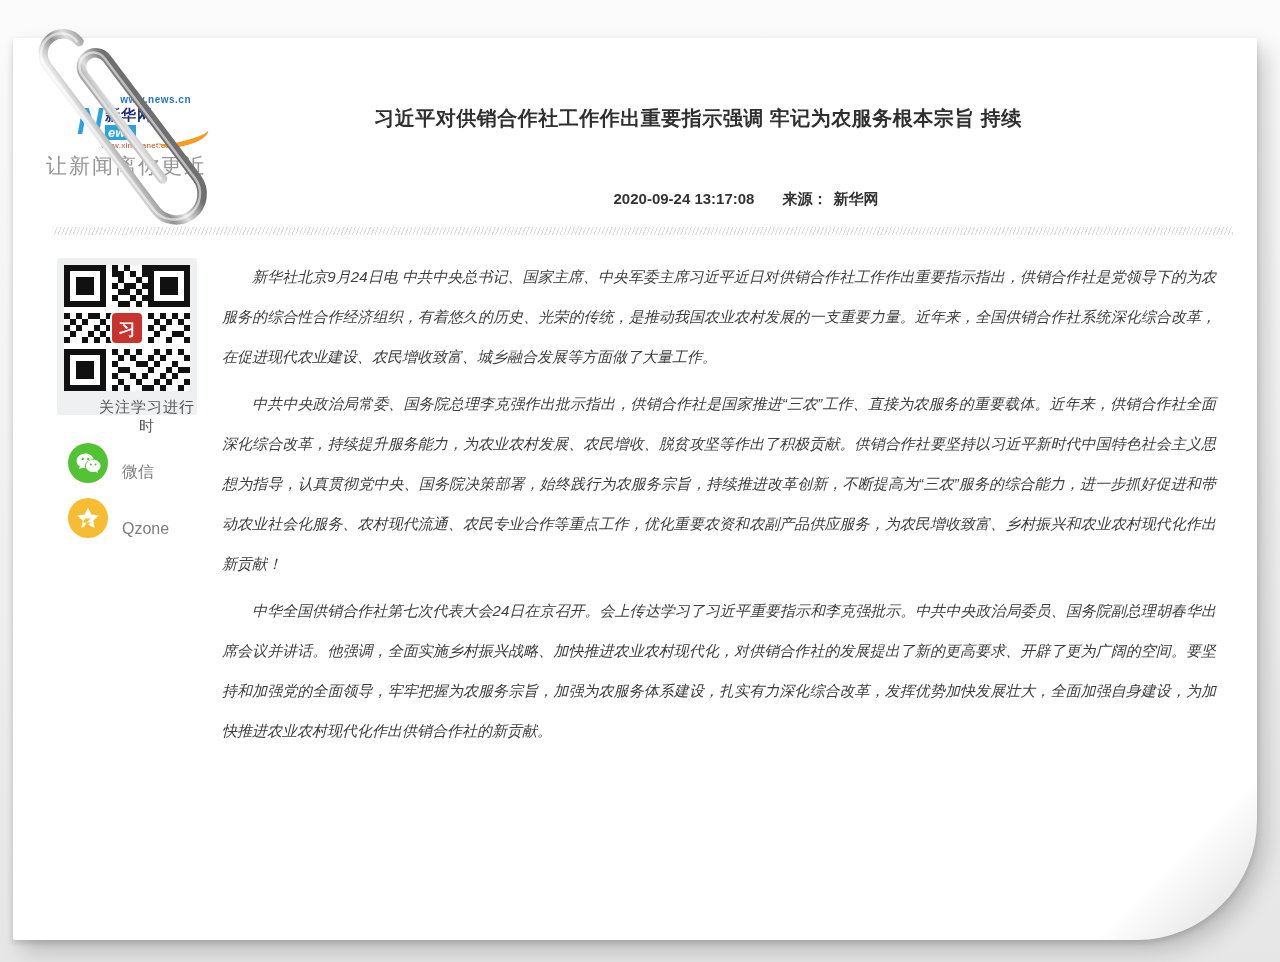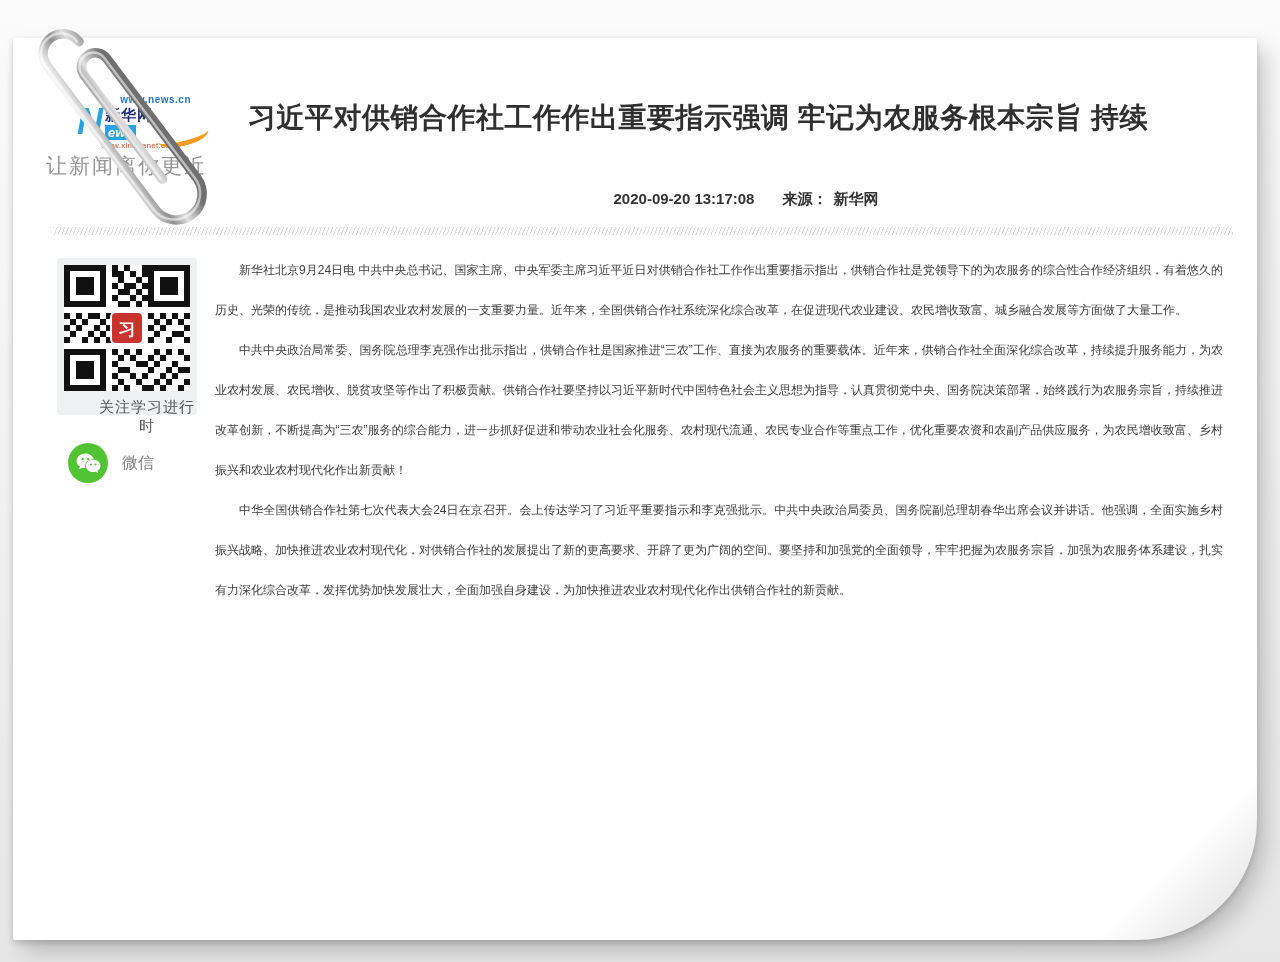--- a/index.html
+++ b/index.html
@@ -29,43 +29,43 @@
   .logo-cn { font-size:15px; font-weight:bold; color:#1d2a78; letter-spacing:1px; }
   .logo-ews { font-style:italic; font-weight:bold; font-size:13px; color:#ffffff; background:#2aa2e0; padding:0 3px; width:max-content; }
   .logo-swoosh { position:absolute; right:-8px; top:20px; width:52px; height:20px;
                  border-bottom:5px solid #f59b22; border-radius:50%; transform:rotate(-14deg); }
   .logo-urlbottom { color:#cc4a22; font-size:8px; text-align:center; margin-top:1px; letter-spacing:.3px; }
   .slogan { position:absolute; left:33px; top:114px; width:190px; color:#969696;
             font-family:"DejaVu Serif","Liberation Serif",serif; font-size:21px; letter-spacing:2px; white-space:nowrap; }
 
   
   .headline { position:absolute; left:195px; top:56px; width:980px; text-align:center;
-              color:#2f2f2f; font-weight:bold; font-size:28px; line-height:48px; letter-spacing:.5px; }
+              color:#2f2f2f; font-weight:bold; font-size:20px; line-height:48px; letter-spacing:.5px; }
   .dateline { position:absolute; left:195px; top:152px; width:980px; text-align:center;
               color:#333; font-size:15px; font-weight:bold; padding-left:96px; }
   .dateline .src-label { margin-left:28px; }
   .dateline .src-name { margin-left:6px; }
   .hatch { position:absolute; left:40px; top:189px; width:1180px; height:8px;
            background:repeating-linear-gradient(112deg,#dcdcdc 0,#dcdcdc 1px,#ffffff 1px,#ffffff 3.5px); }
 
   
   .qr-card { position:absolute; left:44px; top:220px; width:140px; height:157px;
              background:#eff0f2; border-radius:3px; text-align:center; padding-top:7px; }
   .qr-caption { margin-top:3px; font-size:15px; color:#565656; letter-spacing:1px;padding-left:40px; }
   .share { position:absolute; left:55px; top:405px; width:160px; }
-  .share-item { display:flex; align-items:center; height:40px; margin-bottom:15px; cursor:pointer; }
+  .share-item { display:flex; align-items:flex-end; height:40px; margin-bottom:15px; cursor:pointer; }
   .share-circle { width:40px; height:40px; border-radius:50%; flex:0 0 40px; }
   .share-label { margin-left:14px; font-size:16px; color:#7d7d7d; }
   .c-wechat { background:#52c332; }
   .c-weibo  { background:#e6482e; }
   .c-qzone  { background:#f6bc32; }
 
   
   .article { position:absolute; left:202px; top:212px; width:1008px; height:646px; overflow:hidden; }
-  .article p { font-size:12px; line-height:40px; color:#3d3d3d; text-align:justify; text-indent:2em; margin:0; }
+  .article p { font-size:15px; line-height:40px; color:#3d3d3d; text-align:justify; text-indent:2em; margin:7px;font-style:italic; }
 </style>
 </head>
 <body>
 
 <div class="stage">
 
   <div class="paper">
     <div class="curl"></div>
 
     <div class="logo">
@@ -80,21 +80,21 @@
       </div>
       <div class="logo-urlbottom">www.xinhuanet.com</div>
     </div>
     <div class="slogan">让新闻离你更近</div>
 
     <div class="headline">
       <div>习近平对供销合作社工作作出重要指示强调 牢记为农服务根本宗旨 持续</div>
     </div>
 
     <div class="dateline">
-      <span>2020-09-20 13:17:08</span><span class="src-label">来源：</span><span class="src-name">新华网</span>
+      <span>2020-09-24 13:17:08</span><span class="src-label">来源：</span><span class="src-name">新华网</span>
     </div>
 
     <div class="hatch"></div>
 
     <div class="qr-card">
       <svg width="126" height="126" viewBox="0 0 126 126">
         <rect width="126" height="126" fill="#ffffff"></rect>
         <g fill="#111111">
           <rect x="0" y="0" width="42" height="42"></rect>
             <rect x="84" y="0" width="42" height="42"></rect>
@@ -139,20 +139,29 @@
             <path fill="#fff" d="M17.5 10.5c-4.9 0-8.9 3.3-8.9 7.4 0 2.3 1.3 4.3 3.2 5.7l-.8 2.6 2.9-1.5c.9.3 1.8.4 2.8.4h.6c-.2-.6-.3-1.2-.3-1.9 0-3.8 3.7-6.9 8.2-6.9h.4c-.7-3.3-4-5.8-8.1-5.8z"></path>
             <circle cx="14.7" cy="15.9" r="1.2" fill="#52c332"></circle>
               <circle cx="20.3" cy="15.9" r="1.2" fill="#52c332"></circle>
             <path fill="#fff" d="M32.5 22.9c0-3.4-3.3-6.1-7.3-6.1s-7.3 2.7-7.3 6.1 3.3 6.1 7.3 6.1c.8 0 1.6-.1 2.3-.3l2.5 1.3-.7-2.2c1.9-1.1 3.2-2.9 3.2-4.9z"></path>
             <circle cx="22.9" cy="21.4" r="1" fill="#52c332"></circle>
               <circle cx="27.5" cy="21.4" r="1" fill="#52c332"></circle>
           </svg>
         </span>
         <span class="share-label">微信</span>
       </div>
+      <div class="share-item">
+        <span class="share-circle c-qzone">
+          <svg viewBox="0 0 40 40" width="40" height="40">
+            <path fill="#fff" d="M20 9.5l3.3 6.9 7.6 1-5.6 5.2 1.4 7.5-6.7-3.7-6.7 3.7 1.4-7.5-5.6-5.2 7.6-1z"></path>
+            <path fill="#f6bc32" d="M17.2 20.6h5.6l-4.4 3.8 4.8.2-7.2 4.6 2.4-4.4-3.6-.4z"></path>
+          </svg>
+        </span>
+        <span class="share-label">Qzone</span>
+      </div>
     </div>
 
     <div class="article">
       <p>新华社北京9月24日电 中共中央总书记、国家主席、中央军委主席习近平近日对供销合作社工作作出重要指示指出，供销合作社是党领导下的为农服务的综合性合作经济组织，有着悠久的历史、光荣的传统，是推动我国农业农村发展的一支重要力量。近年来，全国供销合作社系统深化综合改革，在促进现代农业建设、农民增收致富、城乡融合发展等方面做了大量工作。</p>
       <p>中共中央政治局常委、国务院总理李克强作出批示指出，供销合作社是国家推进“三农”工作、直接为农服务的重要载体。近年来，供销合作社全面深化综合改革，持续提升服务能力，为农业农村发展、农民增收、脱贫攻坚等作出了积极贡献。供销合作社要坚持以习近平新时代中国特色社会主义思想为指导，认真贯彻党中央、国务院决策部署，始终践行为农服务宗旨，持续推进改革创新，不断提高为“三农”服务的综合能力，进一步抓好促进和带动农业社会化服务、农村现代流通、农民专业合作等重点工作，优化重要农资和农副产品供应服务，为农民增收致富、乡村振兴和农业农村现代化作出新贡献！</p>
       <p>中华全国供销合作社第七次代表大会24日在京召开。会上传达学习了习近平重要指示和李克强批示。中共中央政治局委员、国务院副总理胡春华出席会议并讲话。他强调，全面实施乡村振兴战略、加快推进农业农村现代化，对供销合作社的发展提出了新的更高要求、开辟了更为广阔的空间。要坚持和加强党的全面领导，牢牢把握为农服务宗旨，加强为农服务体系建设，扎实有力深化综合改革，发挥优势加快发展壮大，全面加强自身建设，为加快推进农业农村现代化作出供销合作社的新贡献。</p>
 
     </div>
   </div>
 

